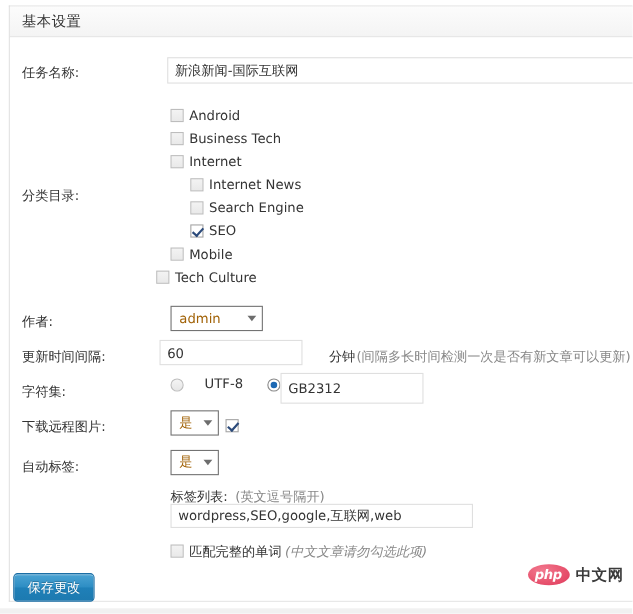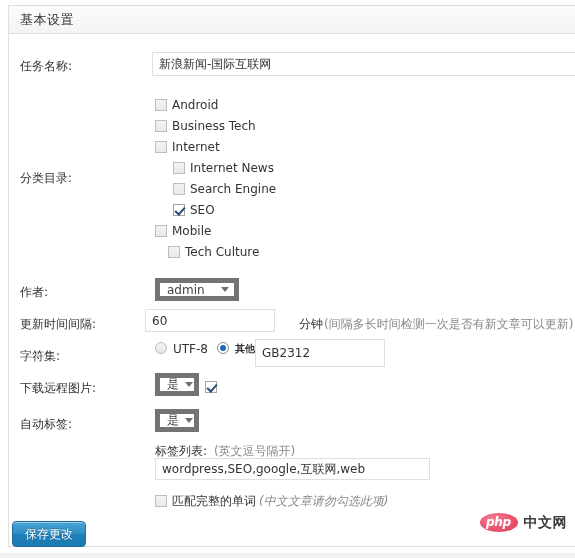--- a/index.html
+++ b/index.html
@@ -74,29 +74,29 @@
     color: #333333;
     padding: 0 6px;
     box-sizing: border-box;
     outline: none;
     border-radius: 0;
   }
 
   
   .sel {
     position: absolute;
-    border: 5px solid #737373;
+    border: 1px solid #737373;
     background: #ffffff;
     box-sizing: border-box;
     display: flex;
     align-items: center;
     justify-content: space-between;
     padding: 0 5px 0 7px;
     font-size: 12px;
-    color: #404040;
+    color: #a16207;
     cursor: default;
   }
   .sel .caret {
     width: 0; height: 0;
     border-left: 4px solid transparent;
     border-right: 4px solid transparent;
     border-top: 5px solid #6d6d6d;
     margin-left: 6px;
   }
 
@@ -253,21 +253,21 @@
     </div>
     <div class="cat-item" style="left:173px; top:182px;">
       <span class="cb"></span><span class="cbtxt">Search Engine</span>
     </div>
     <div class="cat-item" style="left:173px; top:203px;">
       <span class="cb checked"></span><span class="cbtxt">SEO</span>
     </div>
     <div class="cat-item" style="left:155px; top:224px;">
       <span class="cb"></span><span class="cbtxt">Mobile</span>
     </div>
-    <div class="cat-item" style="left:168px; top:245px;">
+    <div class="cat-item" style="left:142px; top:245px;">
       <span class="cb"></span><span class="cbtxt">Tech Culture</span>
     </div>
   </div>
 
   <div>
     <span class="label-abs" style="top:284px;">作者:</span>
     <div class="sel" style="left:155px; top:278px; width:84px; height:23px;">
       <span>admin</span>
       <span class="caret"></span>
     </div>
@@ -275,21 +275,21 @@
 
   <div>
     <span class="label-abs" style="top:316px;">更新时间间隔:</span>
     <input class="txt" style="left: 145px; top: 309px; width: 130px; height: 23px;" value="60">
     <span class="unit" style="position:absolute; left:299px; top:316px; font-size:12px;">分钟</span>
     <span class="hint" style="position:absolute; left:324px; top:316px; font-size:12px; white-space:nowrap;">(间隔多长时间检测一次是否有新文章可以更新)</span>
   </div>
 
   <div>
     <span class="label-abs" style="top:348px;">字符集:</span>
-    <div style="position:absolute; left:155px; top:342px; display:flex; align-items:flex-start; gap:2px;">
+    <div style="position:absolute; left:155px; top:342px; display:flex; align-items:flex-end; gap:15px;">
       <span class="rb"></span>
       <span style="margin:0 7px 0 4px; font-size:12px;">UTF-8</span>
       <span class="rb checked"></span>
       <span style="margin:0 6px 0 4px; font-size:10px;font-weight:bold;">其他</span>
     </div>
     <input class="txt" style="left: 255px; top: 339px; width: 130px; height: 28px;" value="GB2312">
   </div>
 
   <div>
     <span class="label-abs" style="top:380px;">下载远程图片:</span>

